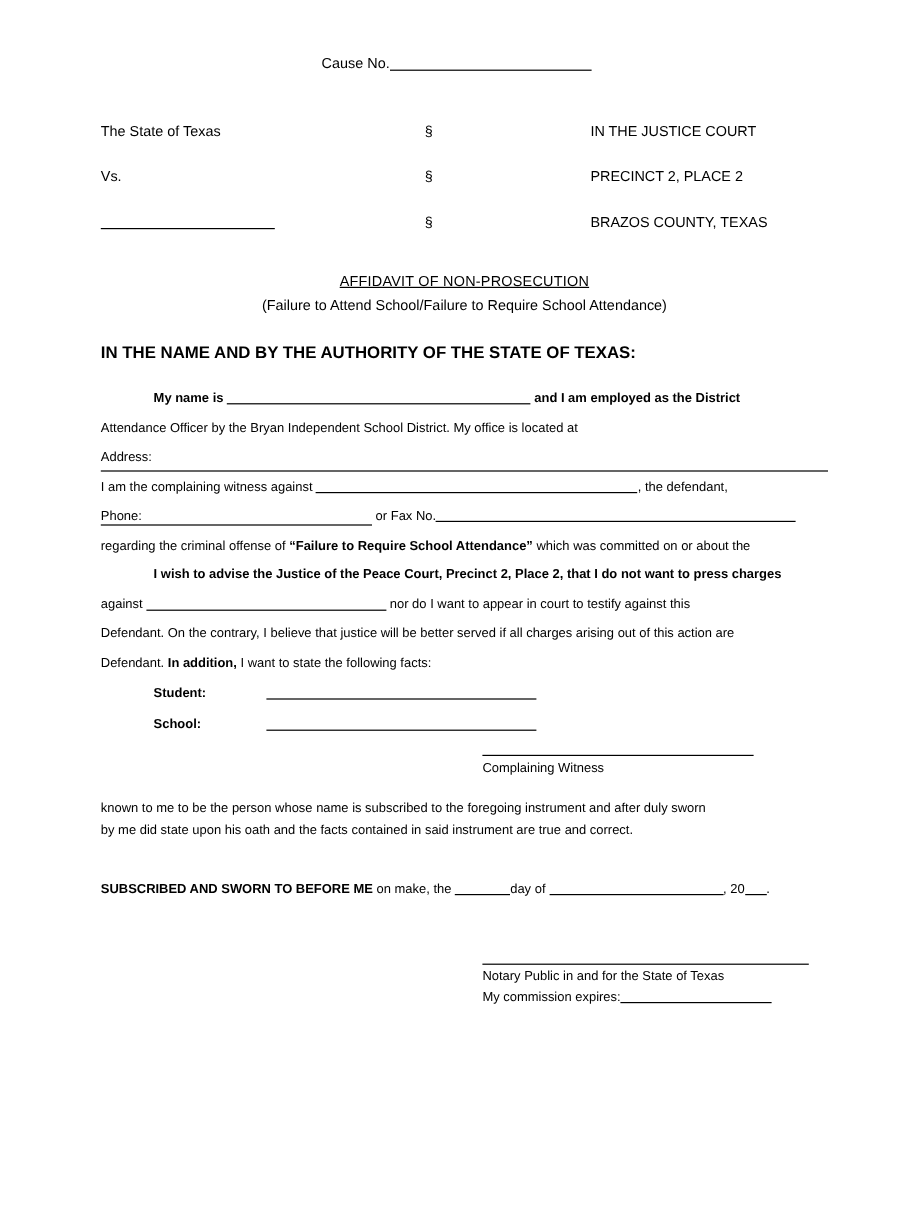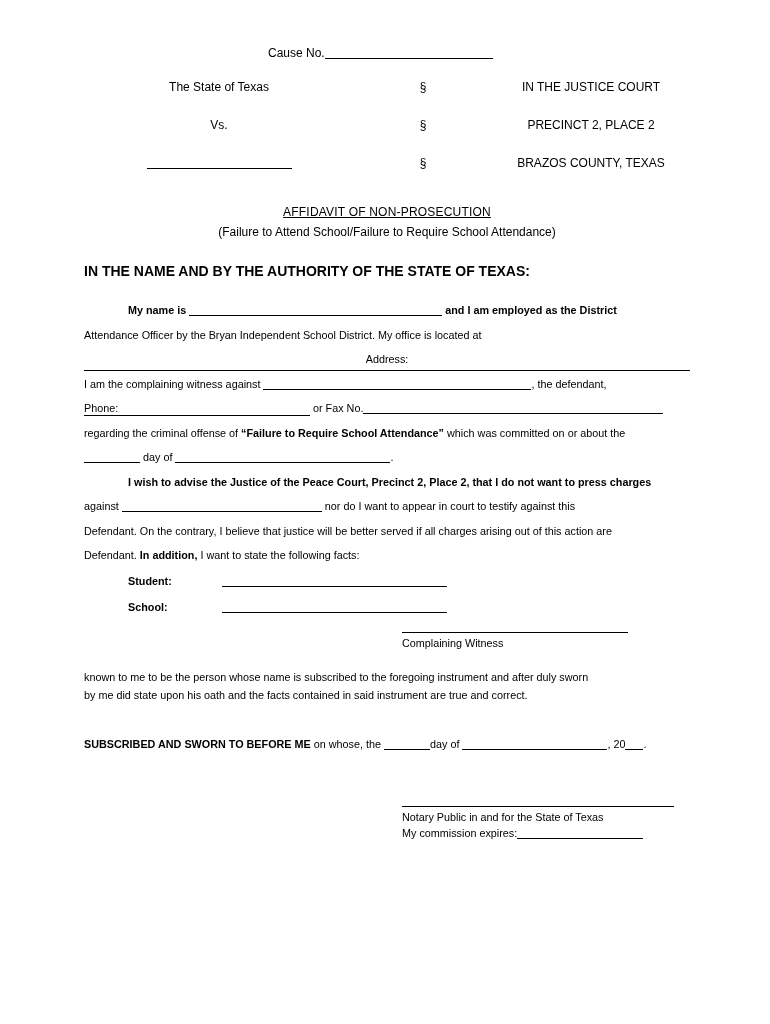--- a/index.html
+++ b/index.html
@@ -11,39 +11,39 @@
   .page{padding:46px 80px 0 84px;box-sizing:border-box;width:770px;height:1024px;}
 
   
   .blank{display:inline-block;border-bottom:1.5px solid #000;height:10px;vertical-align:-2px;}
   .ruled{display:inline-block;border-bottom:1.5px solid #000;line-height:14px;}
 
   
   .cause{font-size:12px;line-height:15px;margin-left:184px;}
 
   
-  .caption{margin-top:19px;text-align:center;}
+  .caption{margin-top:41px;}
   .cap-row{display:flex;align-items:flex-end;font-size:12px;line-height:15px;margin-bottom:23px;}
   .cap-row:last-child{margin-bottom:0;}
   .cap-left{width:270px;}
   .cap-sym{width:138px;}
   .cap-right{flex:1;}
 
   
   .title-wrap{margin-top:33px;text-align:center;}
   .doc-title{font-size:12px;line-height:17px;text-decoration:underline;letter-spacing:.2px;}
   .doc-subtitle{font-size:12px;line-height:14px;margin-top:4px;}
 
   .authority{margin-top:24px;font-size:14px;line-height:16px;font-weight:bold;}
 
   
   .body-block{margin-top:19px;font-size:10.8px;}
   .bline{line-height:24.5px;white-space:nowrap;}
   .indent{padding-left:44px;font-weight:bold;}
-  .full-rule{border-bottom:1.5px solid #000;line-height:20px;height:21px;text-align:center;}
+  .full-rule{border-bottom:1.5px solid #000;line-height:20px;height:21px;}
   b{font-weight:bold;}
 
   
   .fact-row{line-height:26px;font-size:10.8px;padding-left:44px;white-space:nowrap;}
   .fact-label{display:inline-block;width:94px;font-weight:bold;}
 
   
   .freewill{margin-top:26px;font-size:10.8px;line-height:17px;}
   .sigblock{width:226px;margin-left:318px;margin-top:12px;border-top:1.5px solid #000;
             font-size:10.8px;line-height:15px;padding-top:3px;}
@@ -103,23 +103,20 @@
     </div>
 
     <div class="bline">
       <span class="ruled" style="width:226px"><span>Phone:</span><span></span></span><span> or Fax No.</span><span class="blank" style="width:300px"></span>
     </div>
 
     <div class="bline">
       <span>regarding the criminal offense of </span><b>“Failure to Require School Attendance”</b><span> which was committed on or about the</span>
     </div>
 
-    <div class="bline">
-      <span class="blank" style="width:56px"></span><span> day of </span><span class="blank" style="width:215px"></span><span>.</span>
-    </div>
 
     <div class="bline indent">I wish to advise the Justice of the Peace Court, Precinct 2, Place 2, that I do not want to press charges</div>
 
     <div class="bline">
       <span>against </span><span class="blank" style="width:200px"></span><span> nor do I want to appear in court to testify against this</span>
     </div>
 
     <div class="bline">Defendant. On the contrary, I believe that justice will be better served if all charges arising out of this action are</div>
 
     <div class="bline">
@@ -138,21 +135,21 @@
   <div class="sigblock">
     <div>Complaining Witness</div>
   </div>
 
   <div class="jurat">
     <div>known to me to be the person whose name is subscribed to the foregoing instrument and after duly sworn</div>
     <div>by me did state upon his oath and the facts contained in said instrument are true and correct.</div>
   </div>
 
   <div class="subscribed">
-    <b>SUBSCRIBED AND SWORN TO BEFORE ME</b><span> on whose, the </span><span class="blank" style="width:46px"></span><span>day of </span><span class="blank" style="width:145px"></span><span>, 20</span><span class="blank" style="width:18px"></span><span>.</span>
+    <b>SUBSCRIBED AND SWORN TO BEFORE ME</b><span> on make, the </span><span class="blank" style="width:46px"></span><span>day of </span><span class="blank" style="width:145px"></span><span>, 20</span><span class="blank" style="width:18px"></span><span>.</span>
   </div>
 
   <div class="notary">
     <div>Notary Public in and for the State of Texas</div>
     <div>
       <span>My commission expires:</span><span class="blank" style="width:126px"></span>
     </div>
   </div>
 
 </div>

